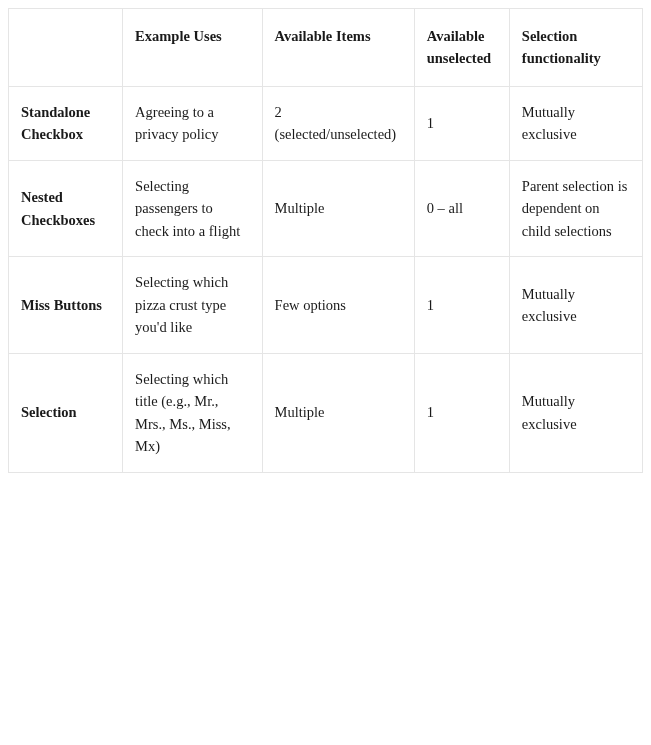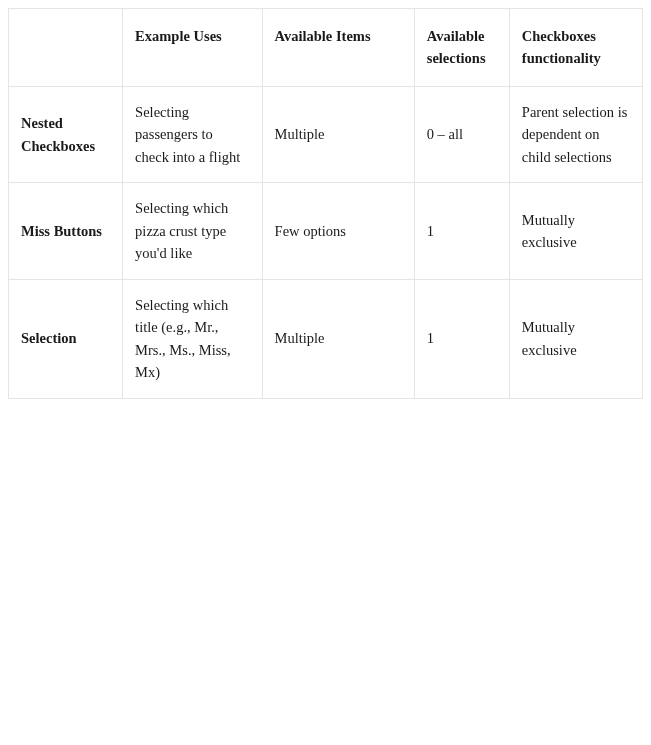--- a/index.html
+++ b/index.html
@@ -51,25 +51,32 @@
       <col class="c1">
       <col class="c2">
       <col class="c3">
       <col class="c4">
   </colgroup>
   <thead>
     <tr>
       <th></th>
       <th>Example Uses</th>
       <th>Available Items</th>
-      <th>Available selections</th>
-      <th>Checkboxes functionality</th>
+      <th>Available unselected</th>
+      <th>Selection functionality</th>
     </tr>
   </thead>
   <tbody>
+    <tr>
+      <td class="rowhead">Standalone Checkbox</td>
+      <td>Agreeing to a privacy policy</td>
+      <td>2 (selected/unselected)</td>
+      <td>1</td>
+      <td>Mutually exclusive</td>
+    </tr>
     <tr>
       <td class="rowhead">Nested Checkboxes</td>
       <td>Selecting passengers to check into a flight</td>
       <td>Multiple</td>
       <td>0 – all</td>
       <td>Parent selection is dependent on child selections</td>
     </tr>
     <tr>
       <td class="rowhead">Miss Buttons</td>
       <td>Selecting which pizza crust type you'd like</td>

